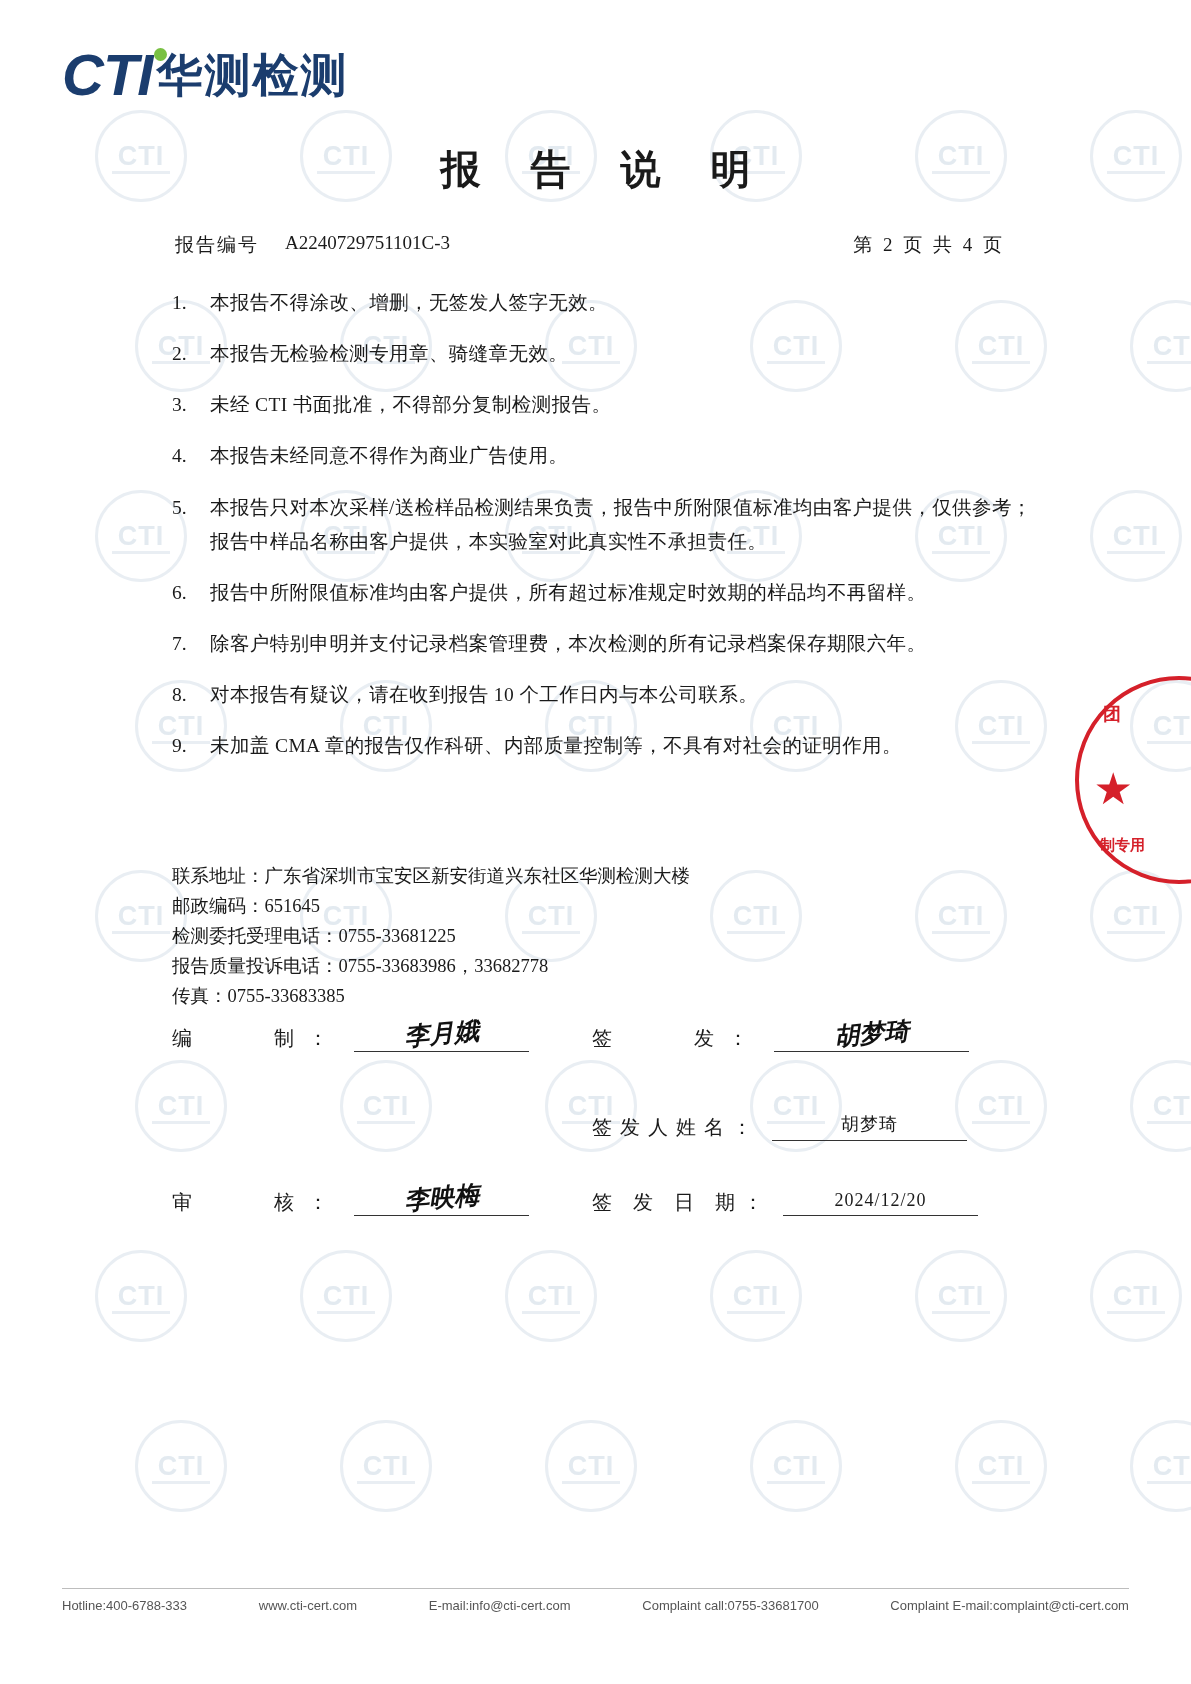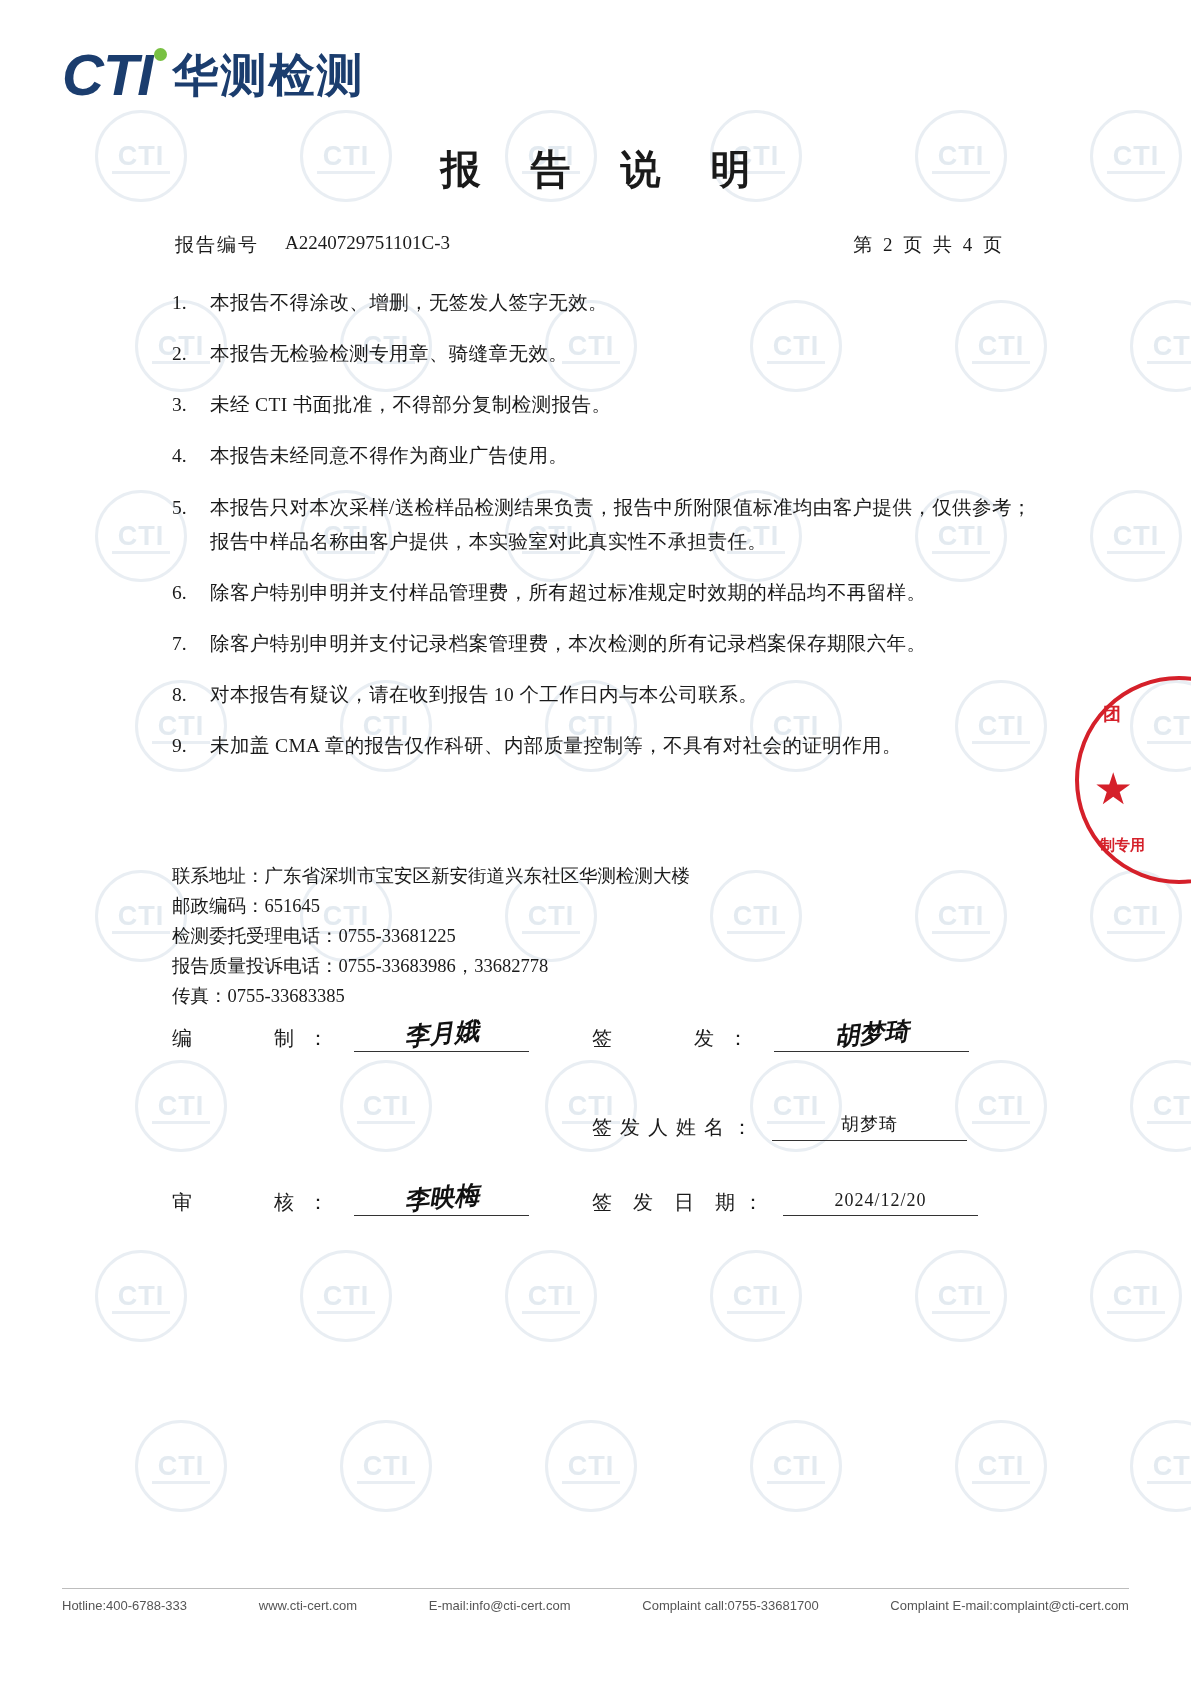--- a/index.html
+++ b/index.html
@@ -74,21 +74,21 @@
     background: #79c143;
     border-radius: 50%;
     top: 2px;
     left: 92px;
   }
   .logo-cn {
     font-family: "DejaVu Sans", sans-serif;
     font-weight: bold;
     font-size: 46px;
     color: #1b3d6e;
-    margin-left: 20px;
+    margin-left: 4px;
     letter-spacing: 2px;
     line-height: 1;
   }
 
   
   .doc-title {
     position: absolute;
     top: 142px;
     left: 0;
     width: 1191px;
@@ -363,21 +363,21 @@
     <div class="clause">
       <div class="clause-num">4.</div>
       <div class="clause-text">本报告未经同意不得作为商业广告使用。</div>
     </div>
     <div class="clause">
       <div class="clause-num">5.</div>
       <div class="clause-text">本报告只对本次采样/送检样品检测结果负责，报告中所附限值标准均由客户提供，仅供参考；报告中样品名称由客户提供，本实验室对此真实性不承担责任。</div>
     </div>
     <div class="clause">
       <div class="clause-num">6.</div>
-      <div class="clause-text">除客户特别申明并支付样品管理费，所有超过标准规定时效期的样品均不再留样。</div>
+      <div class="clause-text">报告中所附限值标准均由客户提供，所有超过标准规定时效期的样品均不再留样。</div>
     </div>
     <div class="clause">
       <div class="clause-num">7.</div>
       <div class="clause-text">除客户特别申明并支付记录档案管理费，本次检测的所有记录档案保存期限六年。</div>
     </div>
     <div class="clause">
       <div class="clause-num">8.</div>
       <div class="clause-text">对本报告有疑议，请在收到报告 10 个工作日内与本公司联系。</div>
     </div>
     <div class="clause">

